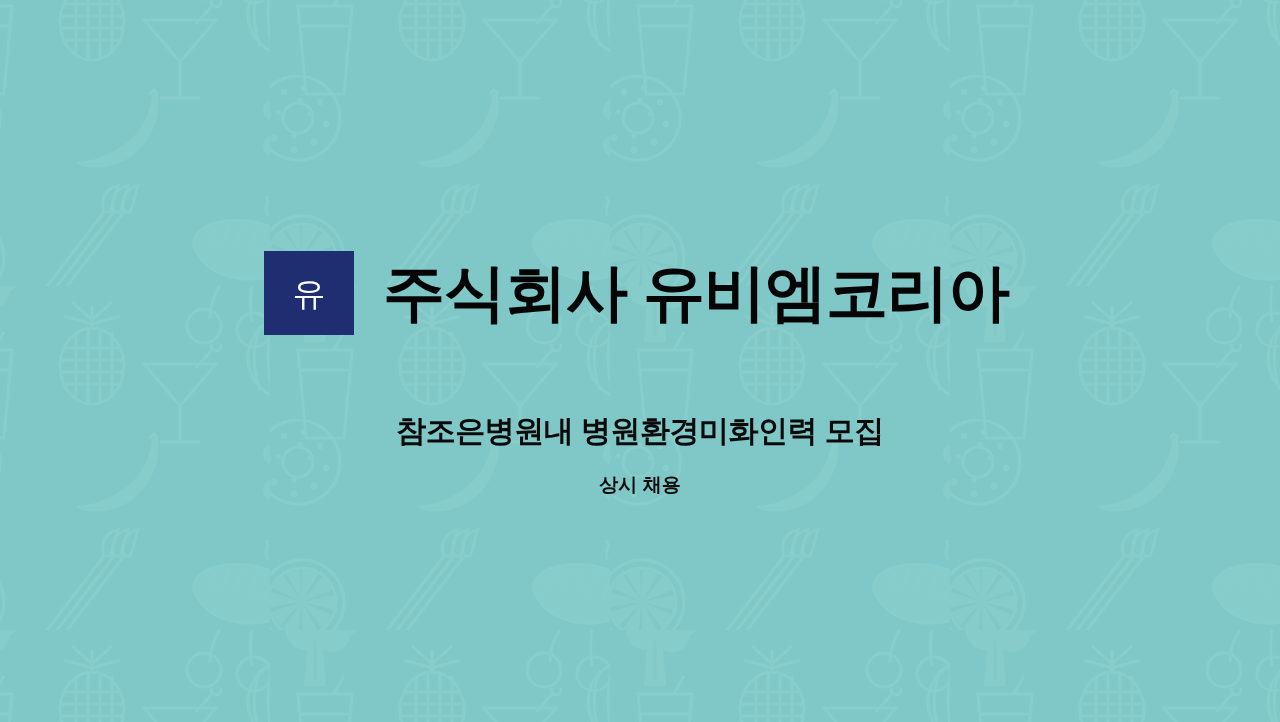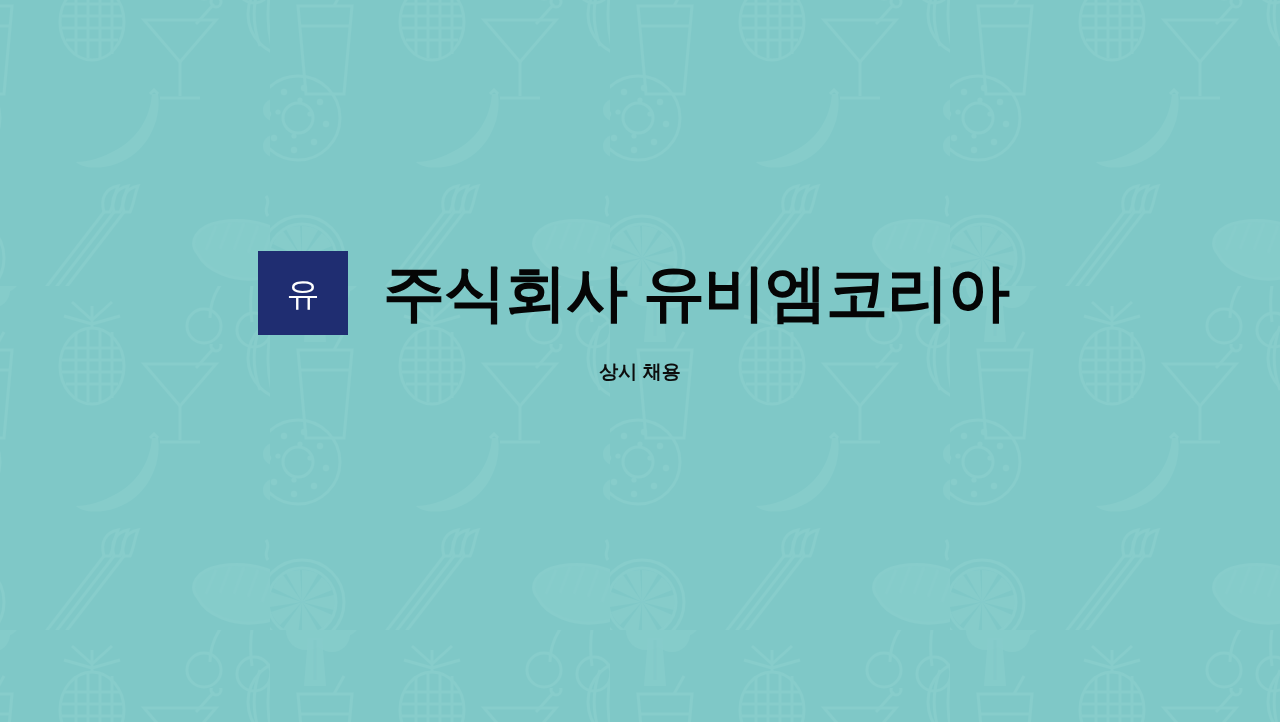--- a/index.html
+++ b/index.html
@@ -74,21 +74,21 @@
     letter-spacing: 0;
   }
 
   #company-name {
     color: #050505;
     font-size: 62px;
     font-weight: 700;
     line-height: 1.05;
     letter-spacing: -1px;
     white-space: nowrap;
-    margin: 13px;
+    margin: 7px;
   }
 
   #job-title {
     margin: 0;
     color: #0a0a0a;
     font-size: 30px;
     font-weight: 700;
     letter-spacing: -0.5px;
     white-space: nowrap;
     margin-top: 72px;
@@ -279,17 +279,18 @@
 
   <div id="content">
 
     <div id="title-row">
       <div id="company-logo">
         <span class="logo-glyph">유</span>
       </div>
       <h1 id="company-name">주식회사 유비엠코리아</h1>
     </div>
 
+    <h2 id="job-title">참조은병원내 병원환경미화인력 모집</h2>
 
     <p id="hiring-status">상시 채용</p>
 
   </div>
 </div>
 
 </body></html>

